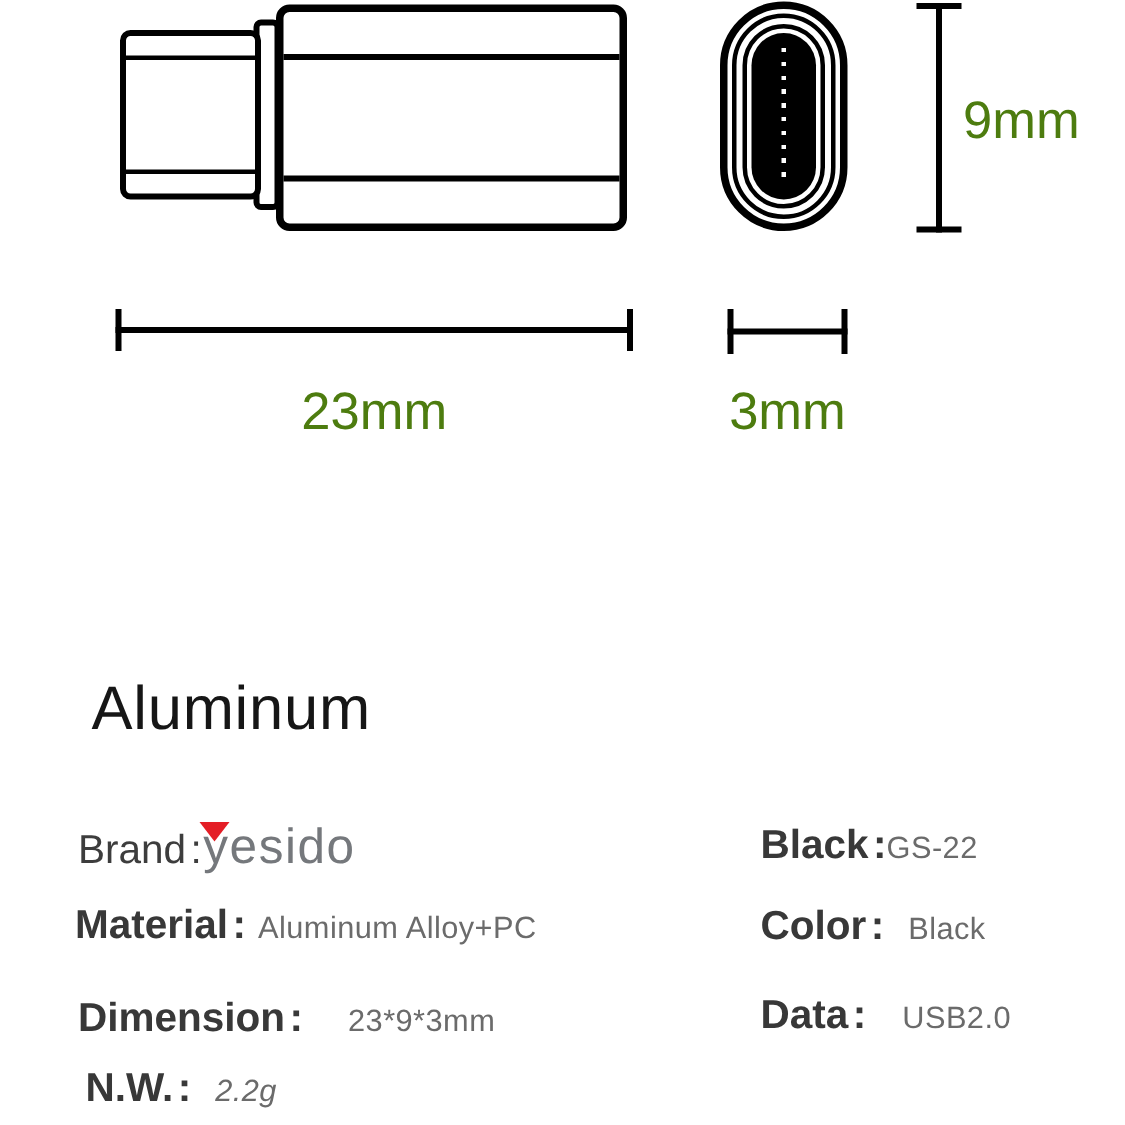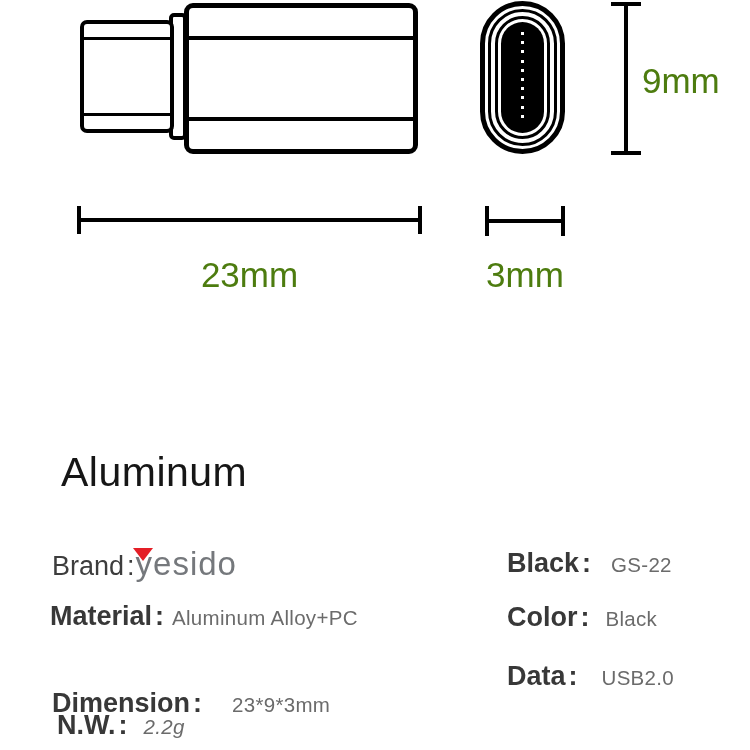--- a/index.html
+++ b/index.html
@@ -42,26 +42,26 @@
   
   .section-title{position:absolute;left:61px;top:452px;font-size:41px;font-weight:500;
     color:#161616;letter-spacing:0.5px;line-height:1;}
   .spec-row{position:absolute;display:flex;align-items:baseline;white-space:nowrap;line-height:1;}
   .spec-label{font-size:27px;font-weight:600;color:#383838;}
   .spec-label.light{font-weight:400;color:#3d3d3d;}
   .colon{margin-left:3px;}
   .spec-value{font-size:20.5px;font-weight:400;color:#6b6b6b;letter-spacing:0.3px;}
   .row-brand{left:52px;top:547px;}
   .row-material{left:50px;top:603px;}
-  .row-dimension{left:52px;top:690px;}
+  .row-dimension{left:52px;top:665px;}
   .row-nw{left:57px;top:712px;}
   .row-model{left:507px;top:550px;}
   .row-color{left:507px;top:604px;}
   .row-data{left:507px;top:663px;}
-  .gap16{margin-left:16px;font-style:italic;} .gap20{margin-left:20px;} .gap22{margin-left:8px;}
+  .gap16{margin-left:16px;font-style:italic;} .gap20{} .gap22{margin-left:8px;}
   .gap24{margin-left:24px;} .gap28{margin-left:16px;} .gap30{margin-left:30px;}
   
   .brand-logo{position:relative;display:inline-block;margin-left:1px;}
   .logo-text{font-size:33px;font-weight:400;color:#75787c;letter-spacing:1px;line-height:1;}
   .logo-tri{position:absolute;left:-3px;top:1px;width:0;height:0;z-index:2;
     border-left:10px solid transparent;border-right:10px solid transparent;
     border-top:13px solid #e41e26;}
 </style>
 </head>
 <body>

